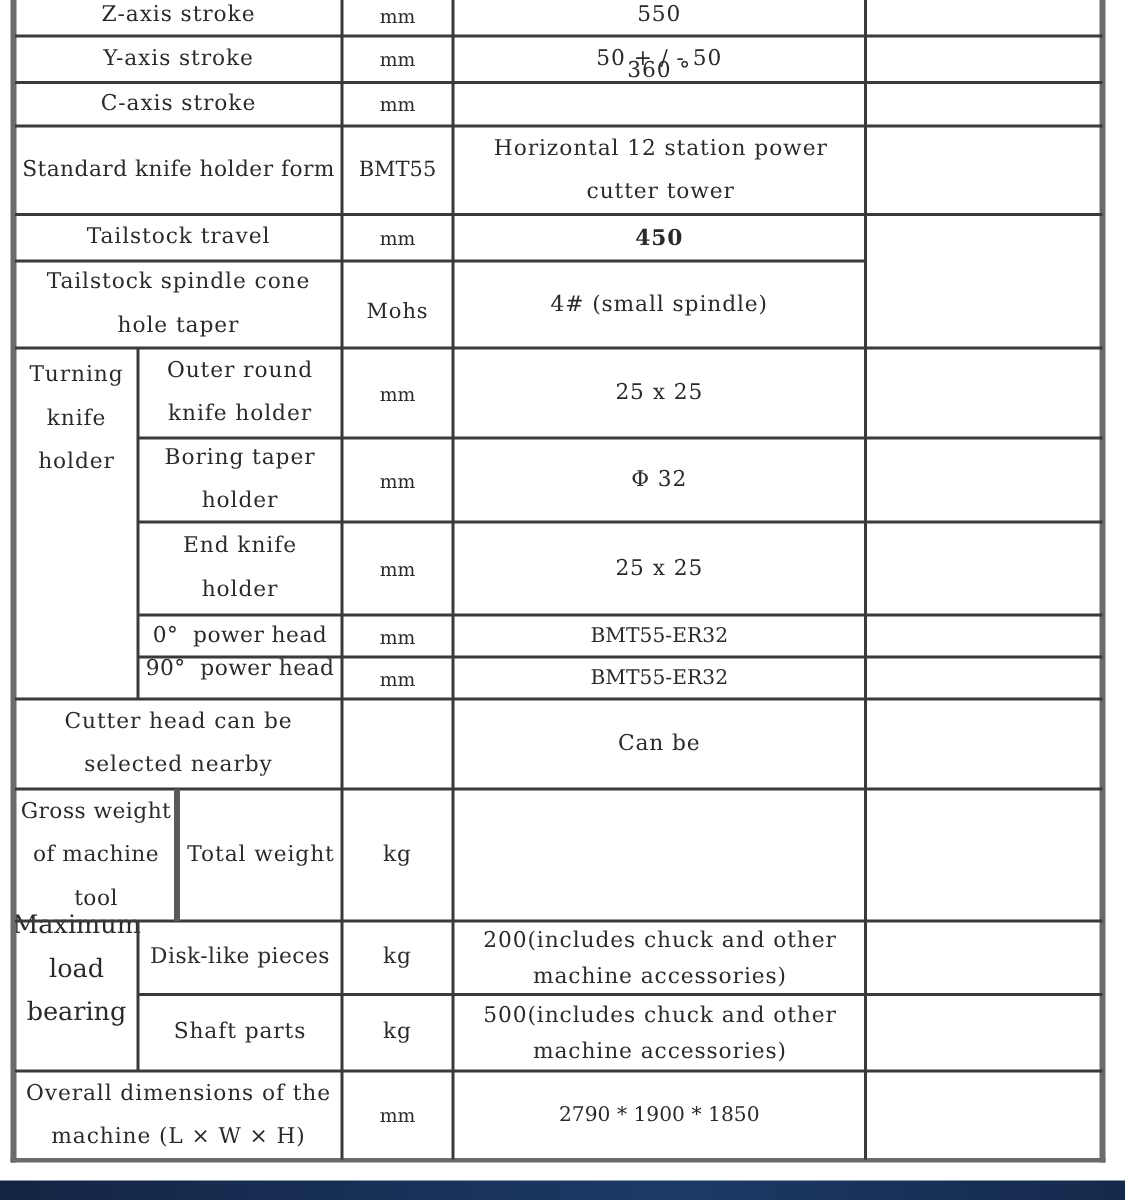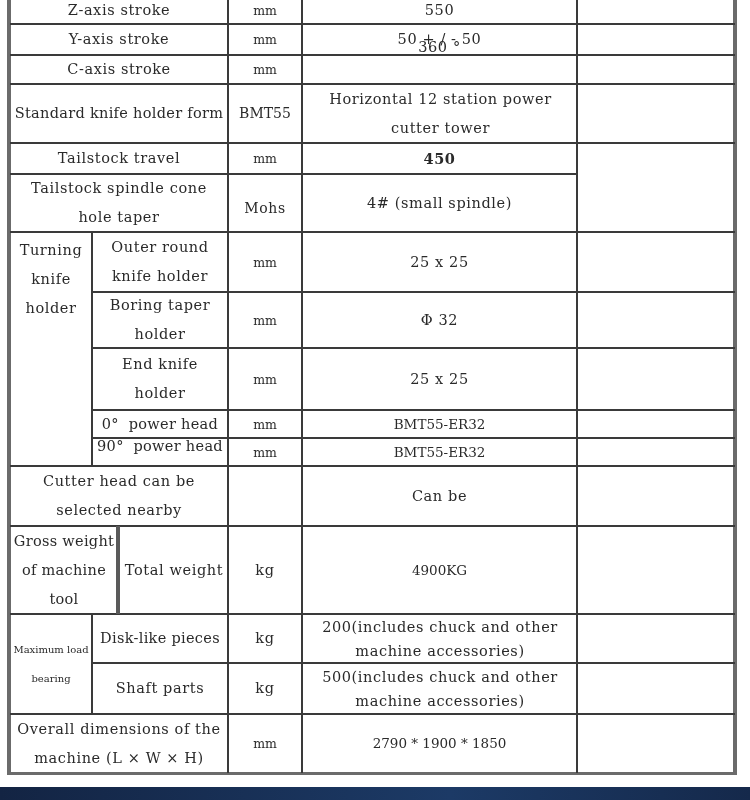--- a/index.html
+++ b/index.html
@@ -88,24 +88,23 @@
   <div class="cell" style="left:577px;top:438px;width:158px;height:28px;"></div>
 
   <div class="cell" style="left:30px;top:466px;width:178px;height:60px;">Cutter head can be selected nearby</div>
   <div class="cell small" style="left:228px;top:466px;width:74px;height:60px;"></div>
   <div class="cell" style="left:302px;top:466px;width:275px;height:60px;">Can be</div>
   <div class="cell" style="left:577px;top:466px;width:158px;height:60px;"></div>
 
   <div class="cell" style="left:10px;top:526px;width:108px;height:88px;letter-spacing:0.3px;">Gross weight of machine tool</div>
   <div class="cell" style="left:120px;top:526px;width:108px;height:88px;">Total weight</div>
   <div class="cell" style="left:228px;top:526px;width:74px;height:88px;">kg</div>
-  <div class="cell" style="left:302px;top:526px;width:275px;height:88px;font-size:13.5px;letter-spacing:0;">4900KG</div>
   <div class="cell" style="left:577px;top:526px;width:158px;height:88px;"></div>
 
-  <div class="cell" style="left:10px;top:614px;width:82px;height:100px;font-size:10px;letter-spacing:0;">Maximum load bearing</div>
+  <div class="cell" style="left:10px;top:596px;width:82px;height:100px;font-size:17px;letter-spacing:0;">Maximum load bearing</div>
 
   <div class="cell" style="left:92px;top:614px;width:136px;height:49px;letter-spacing:0.3px;">Disk-like pieces</div>
   <div class="cell" style="left:228px;top:614px;width:74px;height:49px;">kg</div>
   <div class="cell" style="left:314px;top:614px;width:252px;height:49px;line-height:24px;">200(includes chuck and other machine accessories)</div>
   <div class="cell" style="left:577px;top:614px;width:158px;height:49px;"></div>
 
   <div class="cell" style="left:92px;top:663px;width:136px;height:51px;">Shaft parts</div>
   <div class="cell" style="left:228px;top:663px;width:74px;height:51px;">kg</div>
   <div class="cell" style="left:314px;top:663px;width:252px;height:51px;line-height:24px;">500(includes chuck and other machine accessories)</div>
   <div class="cell" style="left:577px;top:663px;width:158px;height:51px;"></div>

